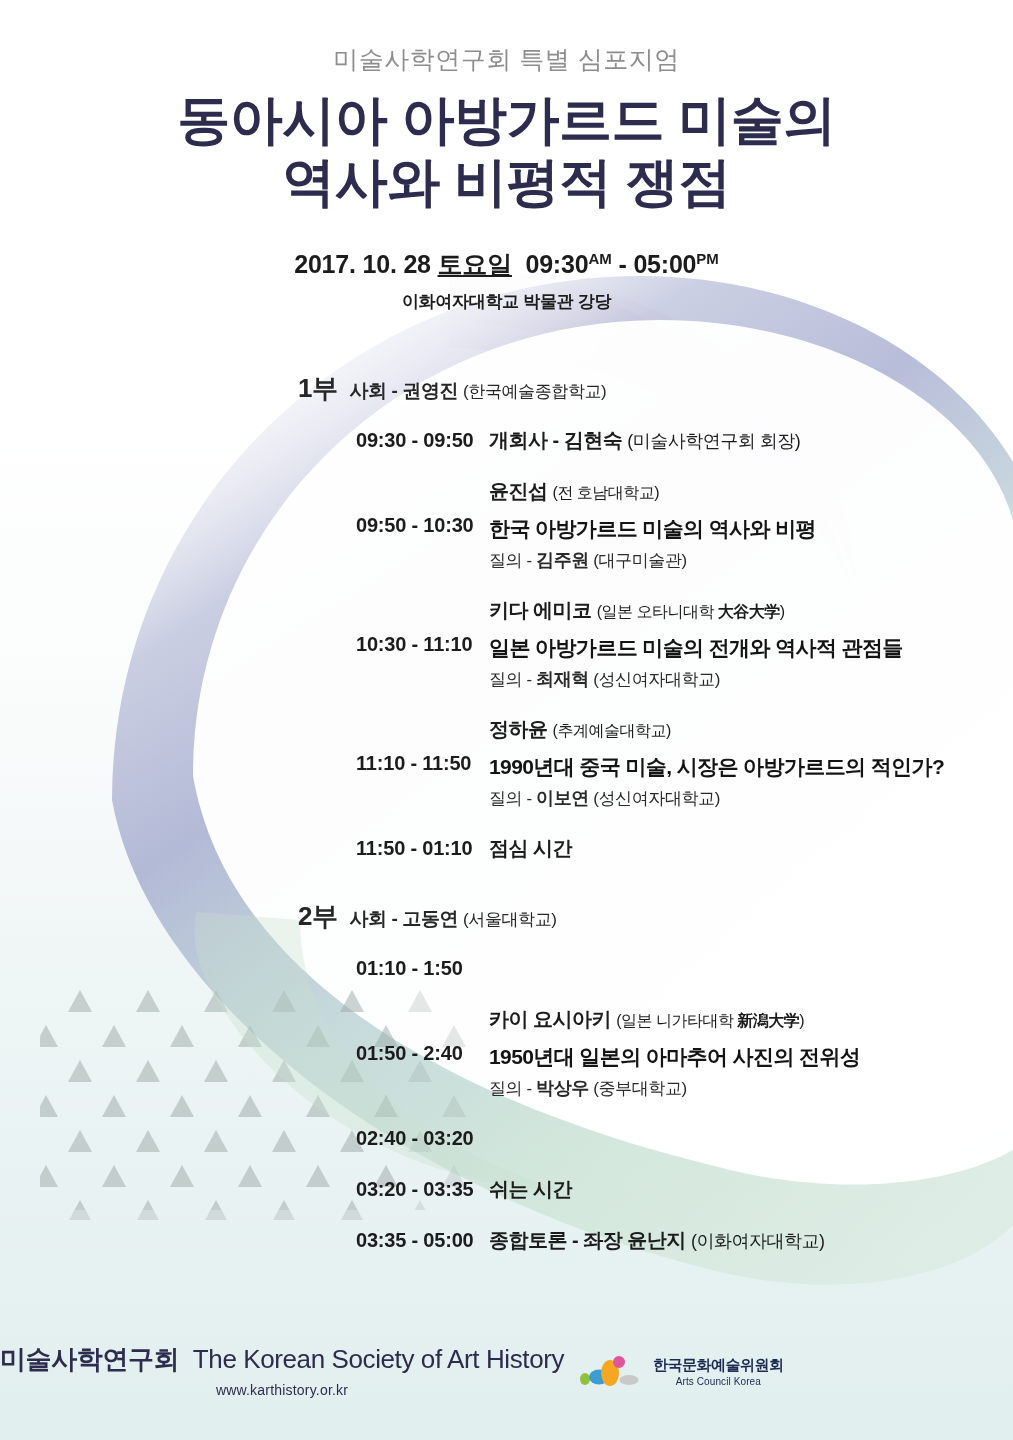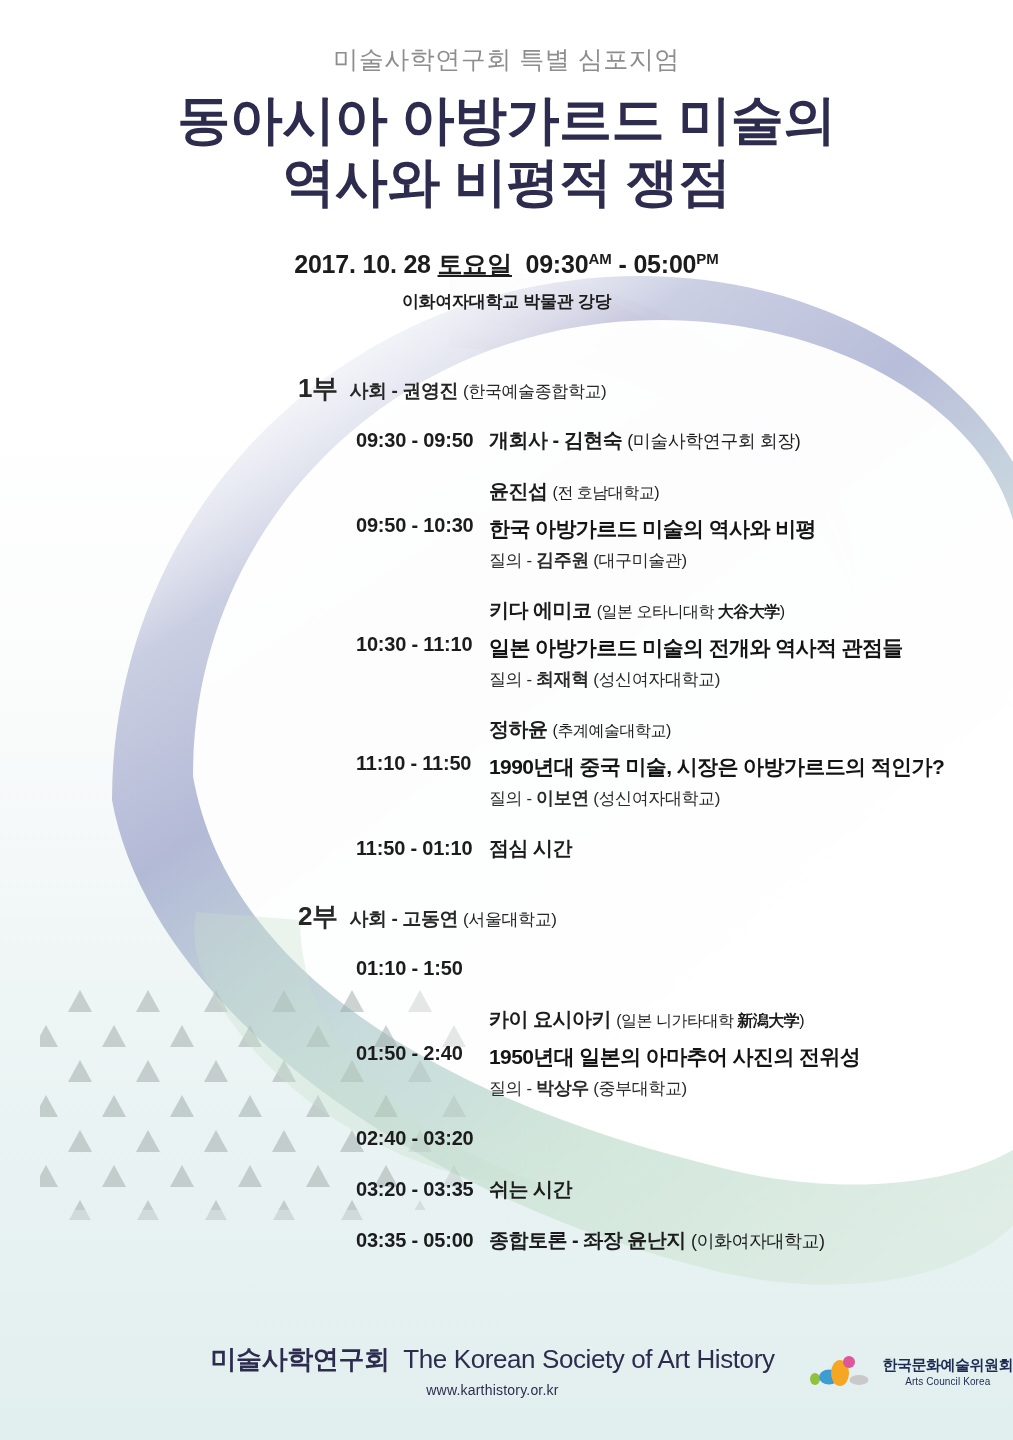--- a/index.html
+++ b/index.html
@@ -169,22 +169,22 @@
 
   
   .footer {
     position: absolute;
     left: 0;
     right: 0;
     bottom: 42px;
     z-index: 5;
     display: flex;
     align-items: center;
-    justify-content: flex-end;
-    gap: 34px;
+    justify-content: flex-start;
+    gap: 15px;
   }
   .society {
     text-align: center;
   }
   .society-name {
     font-size: 26px;
     font-weight: bold;
     color: #2e2c4e;
     letter-spacing: -0.4px;
     white-space: nowrap;

